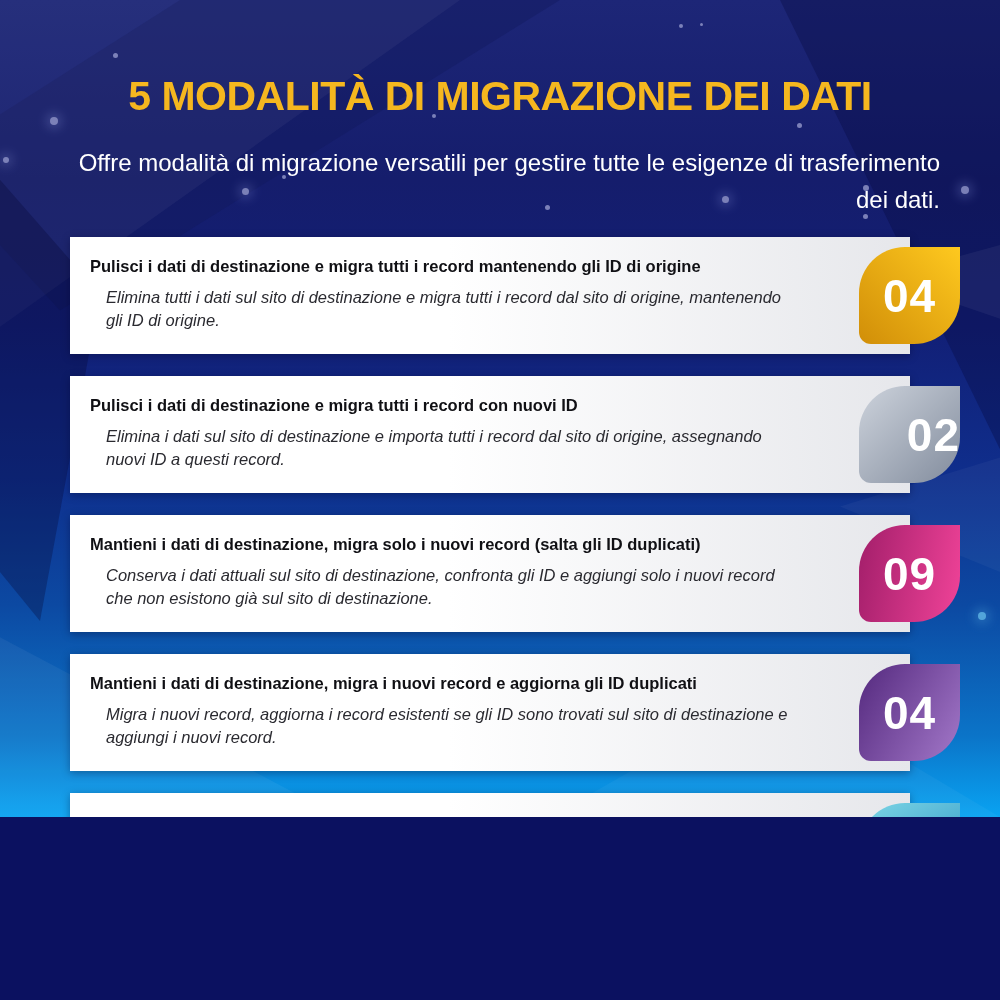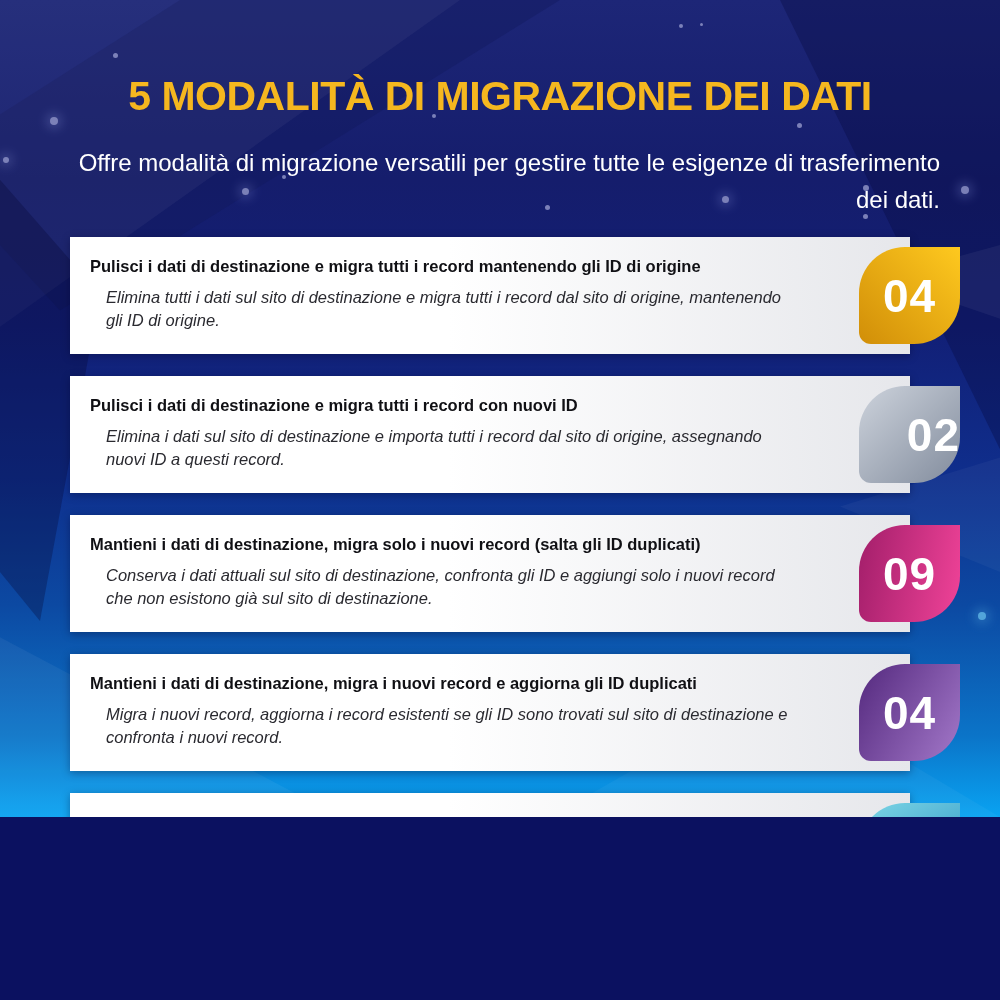--- a/index.html
+++ b/index.html
@@ -109,21 +109,21 @@
     <div class="card">
       <p class="card-title">Mantieni i dati di destinazione, migra solo i nuovi record (salta gli ID duplicati)</p>
       <p class="card-desc">Conserva i dati attuali sul sito di destinazione, confronta gli ID e aggiungi solo i nuovi record che non esistono già sul sito di destinazione.</p>
       <div class="badge" style="background: linear-gradient(100deg, rgb(162, 30, 106), rgb(240, 67, 152));">
         <span>09</span>
       </div>
     </div>
 
     <div class="card">
       <p class="card-title">Mantieni i dati di destinazione, migra i nuovi record e aggiorna gli ID duplicati</p>
-      <p class="card-desc">Migra i nuovi record, aggiorna i record esistenti se gli ID sono trovati sul sito di destinazione e confronta i nuovi record.</p>
+      <p class="card-desc">Migra i nuovi record, aggiorna i record esistenti se gli ID sono trovati sul sito di destinazione e aggiungi i nuovi record.</p>
       <div class="badge" style="background: linear-gradient(120deg, rgb(84, 41, 126), rgb(163, 120, 201));">
         <span>04</span>
       </div>
     </div>
 
     <div class="card">
       <div class="badge" style="background: linear-gradient(150deg, rgb(126, 215, 230), rgb(30, 136, 190));">
         <span>05</span>
       </div>
     </div>

